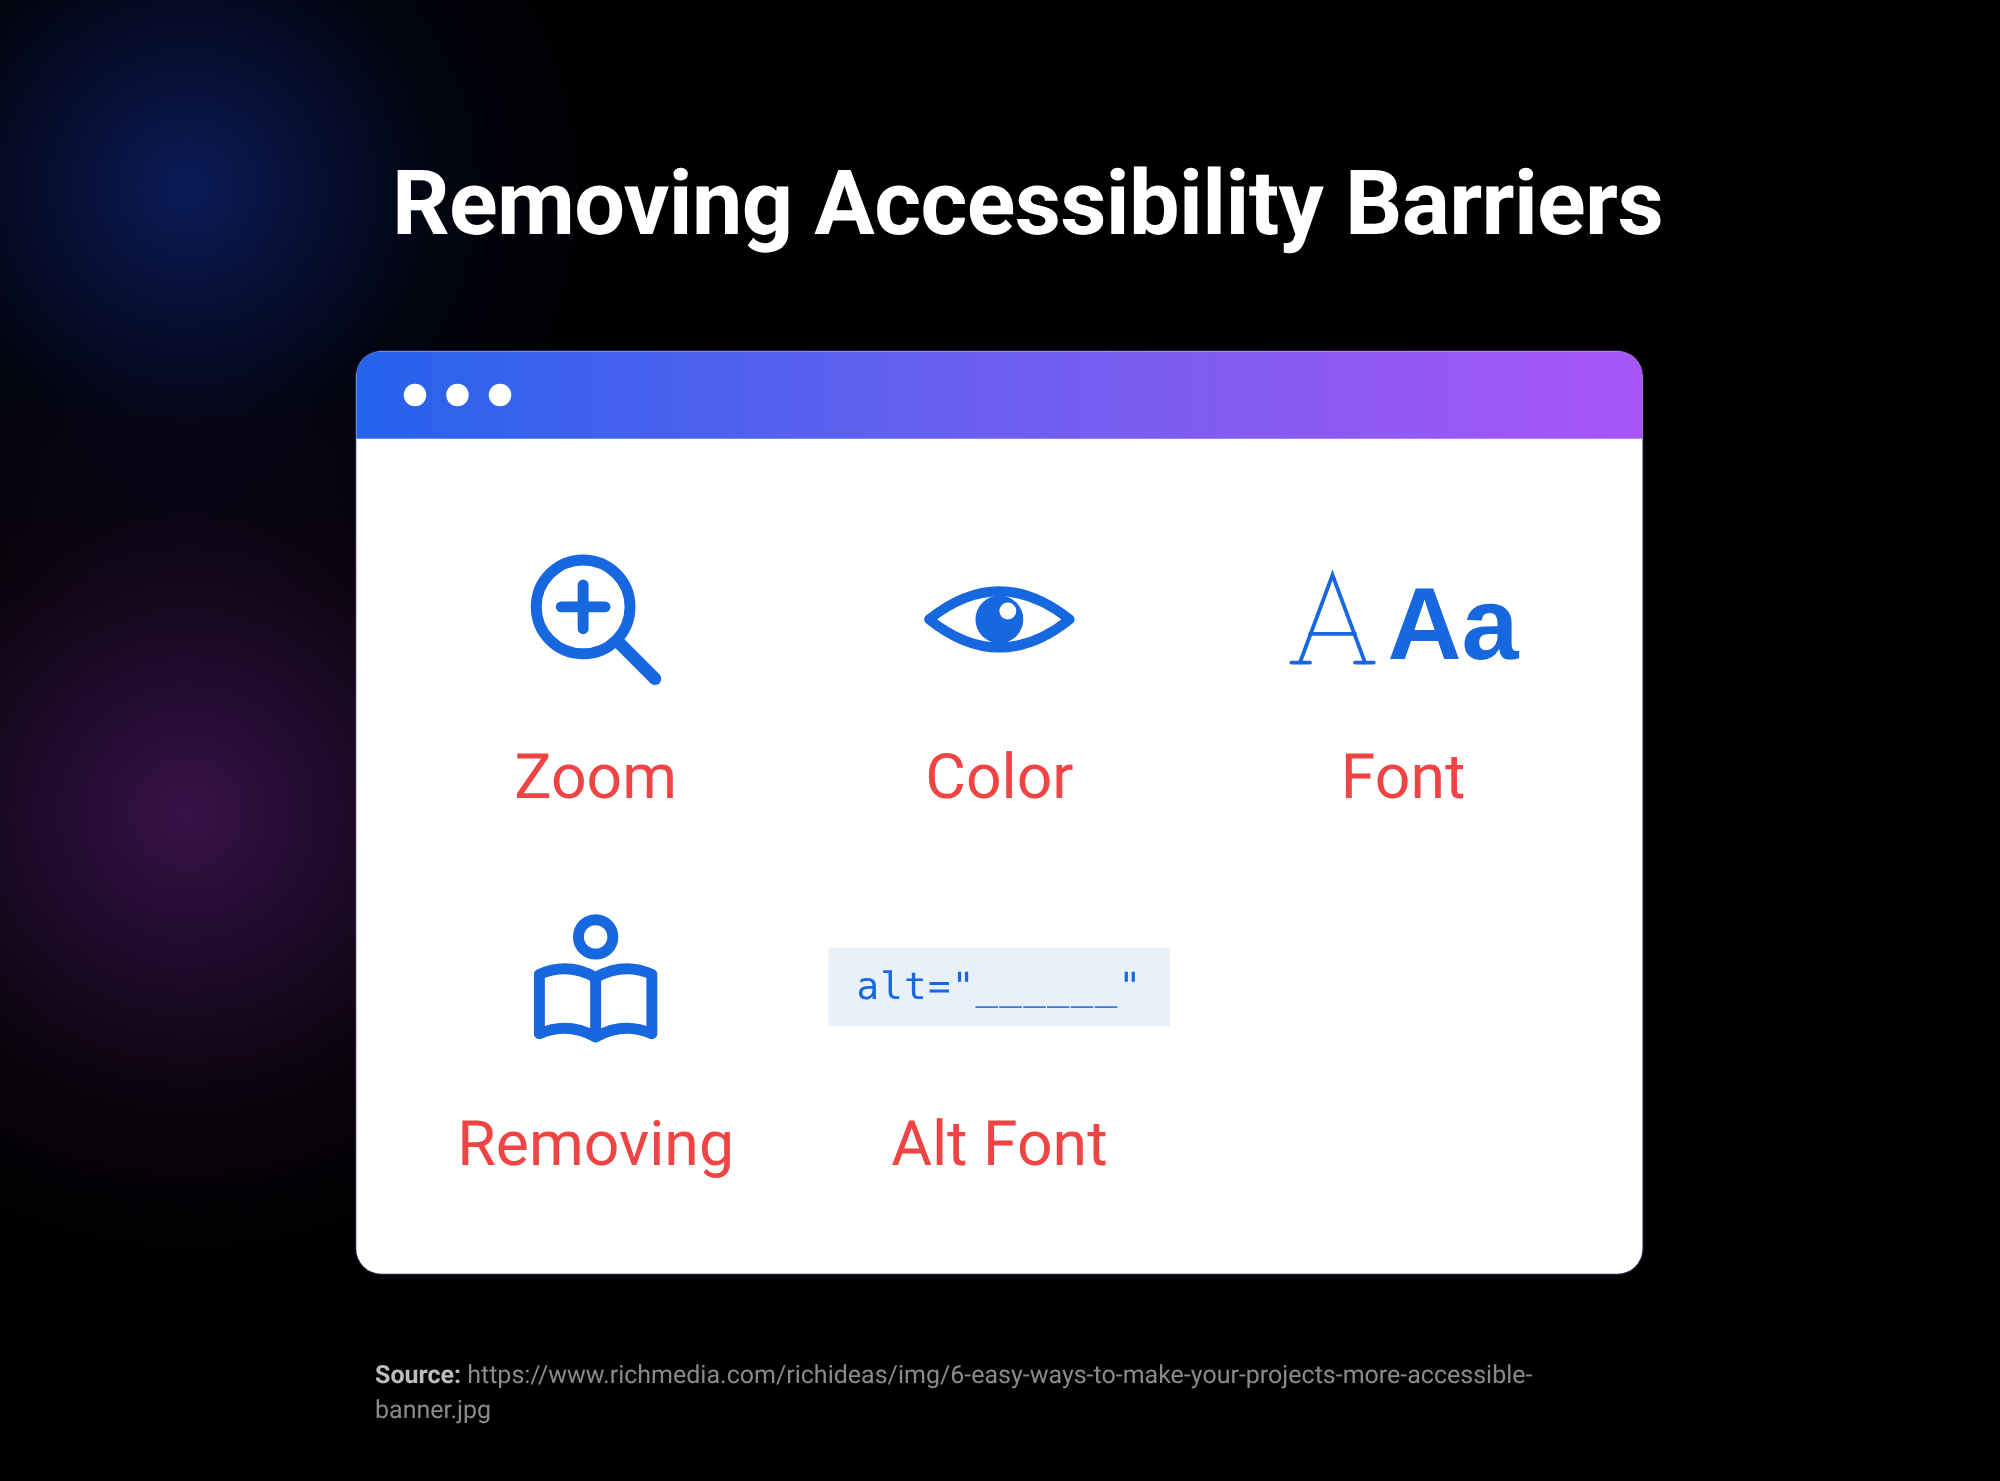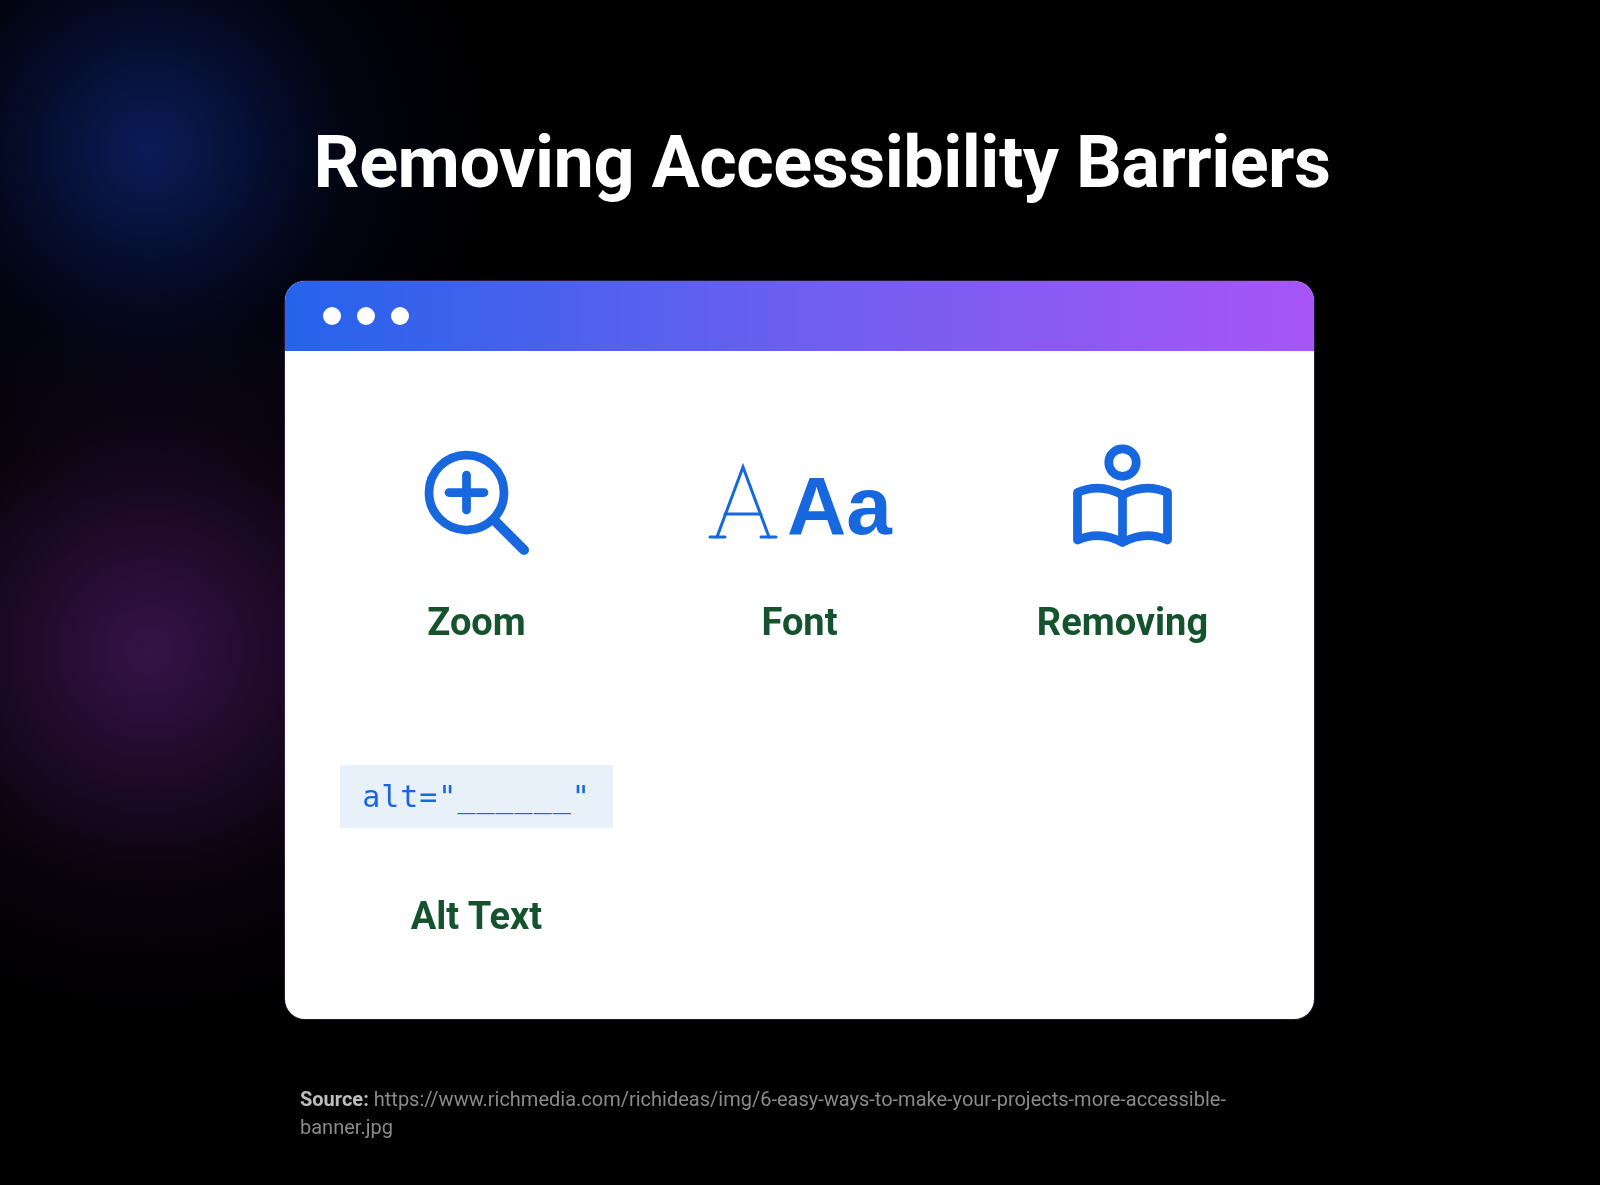--- a/index.html
+++ b/index.html
@@ -84,23 +84,23 @@
     justify-content: center;
     gap: 38px;
   }
   .icon-box {
     height: 120px;
     display: flex;
     align-items: center;
     justify-content: flex-end;
   }
   .label {
-    font-size: 38px;
-    font-weight: 700;
-    color: #14532d;
+    font-size: 50px;
+    font-weight: 400;
+    color: #ef4444;
   }
   .alt-pill {
     background: #e8f0fa;
     padding: 14px 22px;
     font-family: ui-monospace, SFMono-Regular, Menlo, monospace;
     font-size: 30px;
     color: #1767df;
     border-radius: 2px;
     letter-spacing: 1px;
   }
@@ -141,20 +141,30 @@
         <svg width="125" height="125" viewBox="0 0 100 100">
           <circle cx="42" cy="42" r="30" fill="none" stroke="#1767df" stroke-width="7"></circle>
           <line x1="42" y1="28" x2="42" y2="56" stroke="#1767df" stroke-width="7" stroke-linecap="round"></line>
           <line x1="28" y1="42" x2="56" y2="42" stroke="#1767df" stroke-width="7" stroke-linecap="round"></line>
           <line x1="64" y1="64" x2="88" y2="88" stroke="#1767df" stroke-width="8" stroke-linecap="round"></line>
         </svg>
       </div>
       <div class="label">Zoom</div>
     </div>
 
+    <div class="cell">
+      <div class="icon-box">
+        <svg width="135" height="85" viewBox="0 0 120 70">
+          <path d="M10 35 Q60 -5 110 35 Q60 75 10 35 Z" fill="none" stroke="#1767df" stroke-width="7" stroke-linejoin="round"></path>
+          <circle cx="60" cy="35" r="17" fill="#1767df"></circle>
+          <circle cx="66" cy="29" r="6" fill="#fff"></circle>
+        </svg>
+      </div>
+      <div class="label">Color</div>
+    </div>
 
     <div class="cell">
       <div class="icon-box">
         <svg width="210" height="100" viewBox="0 0 210 100">
           <g stroke="#1767df" stroke-width="3" fill="none" stroke-linecap="round">
             <path d="M22 85 L48 15 L74 85"></path>
             <line x1="30" y1="62" x2="66" y2="62"></line>
             <line x1="15" y1="85" x2="30" y2="85"></line>
             <line x1="66" y1="85" x2="81" y2="85"></line>
           </g>
@@ -173,21 +183,21 @@
         </svg>
       </div>
       <div class="label">Removing</div>
     </div>
 
 
     <div class="cell">
       <div class="icon-box">
         <div class="alt-pill">alt="______"</div>
       </div>
-      <div class="label">Alt Text</div>
+      <div class="label">Alt Font</div>
     </div>
 
   </div>
 </div>
 
 <div class="source">
   <strong>Source: </strong><span>https://www.richmedia.com/richideas/img/6-easy-ways-to-make-your-projects-more-accessible-banner.jpg</span>
 </div>
 
 </body></html>

